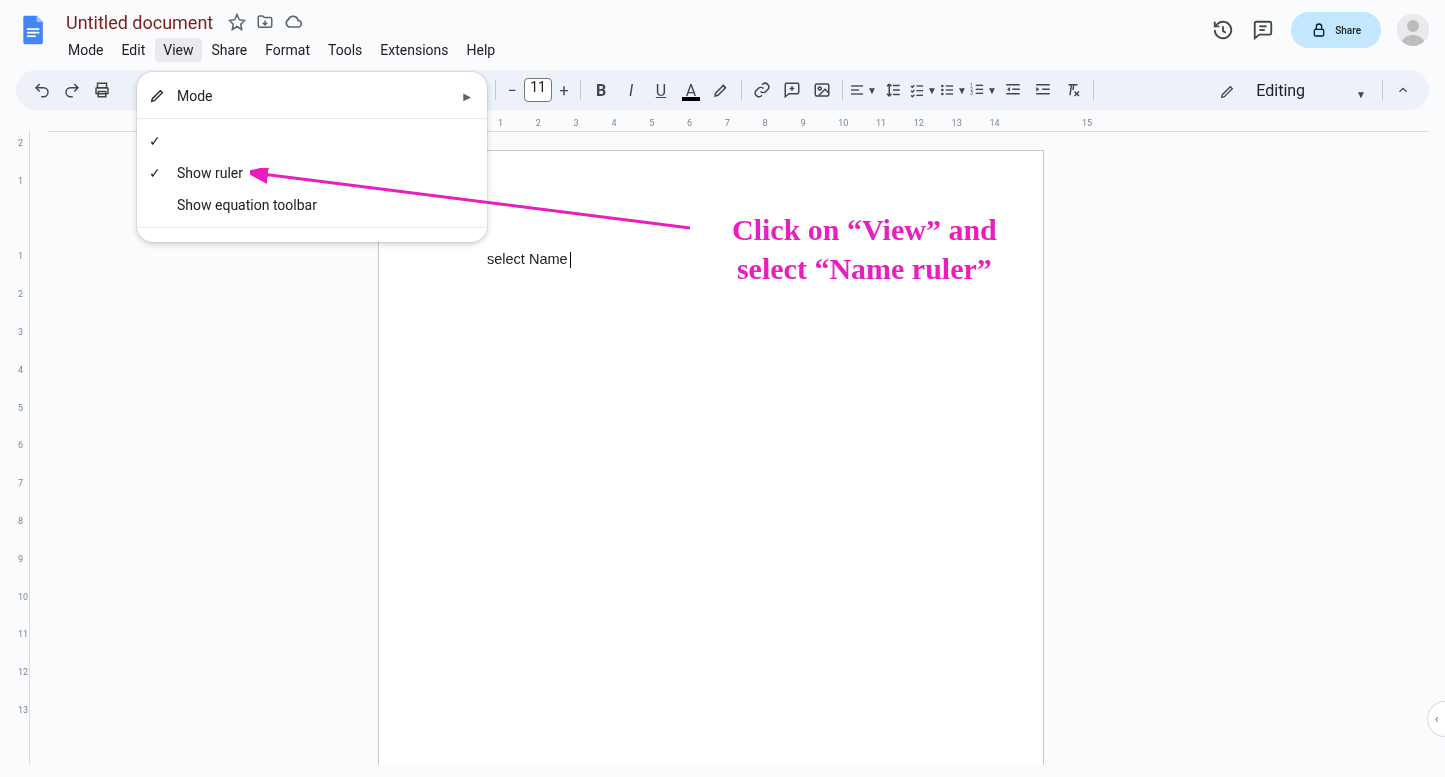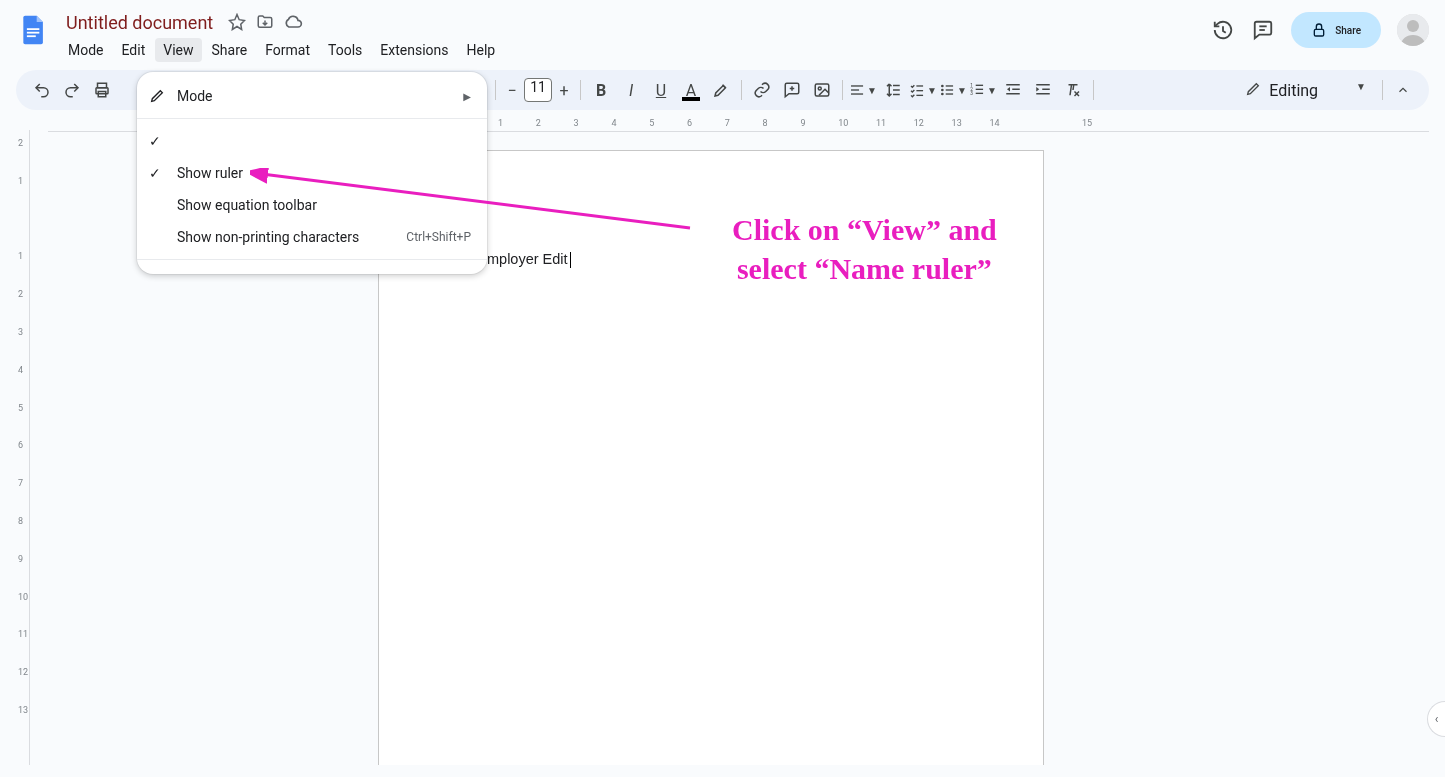--- a/index.html
+++ b/index.html
@@ -19,21 +19,21 @@
 .hdr-icon { width: 24px; height: 24px; display:flex; align-items:center; justify-content:center; color:#5f6368; cursor:pointer;}
 .share-btn { display: flex; align-items: center; gap: 8px; background: #c2e7ff; border-radius: 40px; padding: 10px 20px; font-size: 10px; font-weight: 500; cursor:pointer;}
 .avatar { width: 32px; height: 32px; border-radius: 50%; background: #ddd; overflow:hidden;}
 
 
 .toolbar { display: flex; align-items: center; background: #edf2fa; border-radius: 24px; margin: 8px 16px; padding: 4px 12px; height: 40px; gap: 2px; }
 .tb-btn { width: 28px; height: 28px; display:flex; align-items:center; justify-content:center; color:#444746; cursor:pointer; border-radius:4px;}
 .tb-sep { width: 1px; height: 20px; background: #c7c7c7; margin: 0 4px; }
 .font-size-box { display:flex; align-items:center; gap:2px;}
 .font-size-input { width: 28px; height: 24px; text-align:center; border:1px solid #747775; border-radius:4px; font-size:14px; background:#fff;}
-.editing-btn { display:flex; align-items:flex-start; gap:8px; padding: 4px 10px; border-radius:4px; cursor:pointer; margin-left:auto;}
+.editing-btn { display:flex; align-items:flex-end; gap:21px; padding: 4px 10px; border-radius:4px; cursor:pointer; margin-left:auto;}
 .dd-arrow { font-size: 10px; color:#444746; margin-left:2px;}
 
 
 .ruler-h { position: relative; height: 14px; margin: 0 16px 0 48px; font-size:9px; color:#80868b; border-bottom:1px solid #dadce0;}
 .ruler-v { position: absolute; left: 16px; top: 130px; bottom: 12px; width: 14px; font-size:9px; color:#80868b; border-right:1px solid #dadce0;}
 .ruler-tick { position:absolute; }
 .ruler-h .ruler-tick { top: 0; }
 .ruler-v .ruler-tick { left: 2px; }
 
 
@@ -330,21 +330,21 @@
     <span class="ruler-tick" style="top: 386px;">8</span>
     <span class="ruler-tick" style="top: 423.8px;">9</span>
     <span class="ruler-tick" style="top: 461.6px;">10</span>
     <span class="ruler-tick" style="top: 499.4px;">11</span>
     <span class="ruler-tick" style="top: 537.2px;">12</span>
     <span class="ruler-tick" style="top: 575px;">13</span>
   </div>
 
 <div class="canvas-area">
   <div class="page">
-    <span class="page-text"><span>mployer Edit</span><span class="cursor"></span></span>
+    <span class="page-text"><span>select Name</span><span class="cursor"></span></span>
   </div>
 </div>
 
 <div class="dropdown">
   <div class="dd-item">
     <span class="dd-icon">
         <svg width="16" height="16" viewBox="0 0 24 24" fill="none" stroke="#202124" stroke-width="2">
           <path d="M4 20l4-1L20 7l-3-3L5 16z"></path>
         </svg>
       </span>
@@ -355,25 +355,20 @@
   <div class="dd-item">
     <span class="dd-icon">✓</span>
   </div>
   <div class="dd-item">
     <span class="dd-icon">✓</span>
     <span class="dd-label">Show ruler</span>
   </div>
   <div class="dd-item">
     <span class="dd-icon"></span>
     <span class="dd-label">Show equation toolbar</span>
-  </div>
-  <div class="dd-item">
-    <span class="dd-icon"></span>
-    <span class="dd-label">Show non-printing characters</span>
-    <span class="dd-shortcut">Ctrl+Shift+P</span>
   </div>
   <div class="dd-divider"></div>
 </div>
 
 <svg class="arrow-svg" style="left:250px; top:168px;" width="450" height="70">
   <defs>
       <marker id="ah" markerWidth="10" markerHeight="10" refX="2" refY="3" orient="auto">
         <path d="M0,0 L0,6 L8,3 z" fill="#e91ebf"></path>
       </marker>
     </defs>

